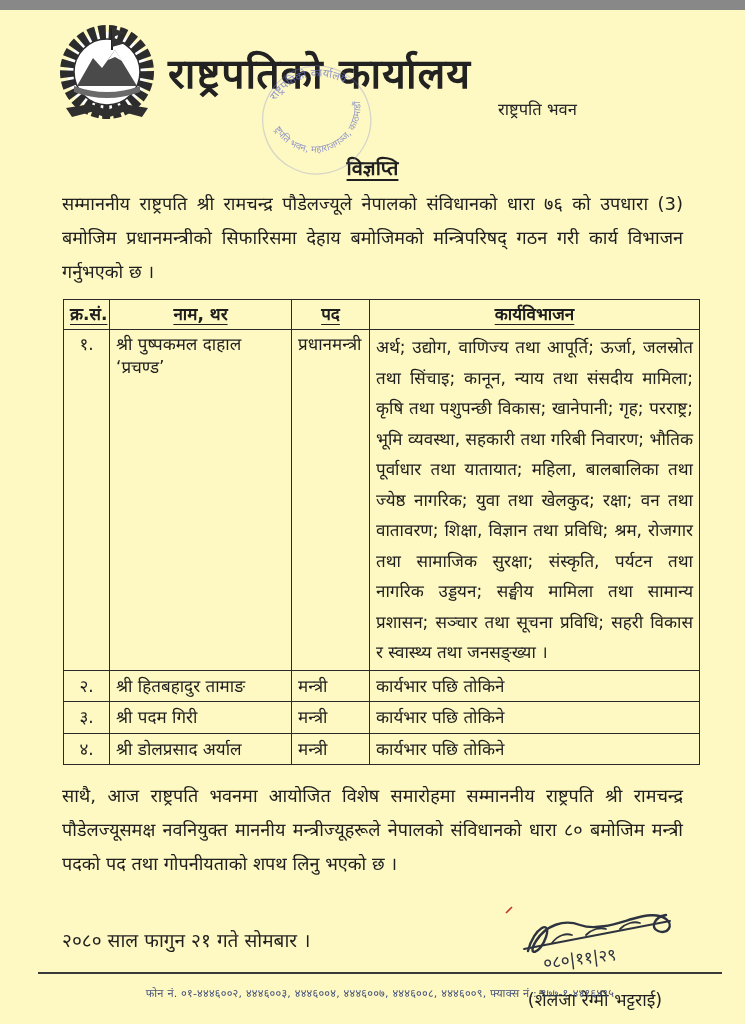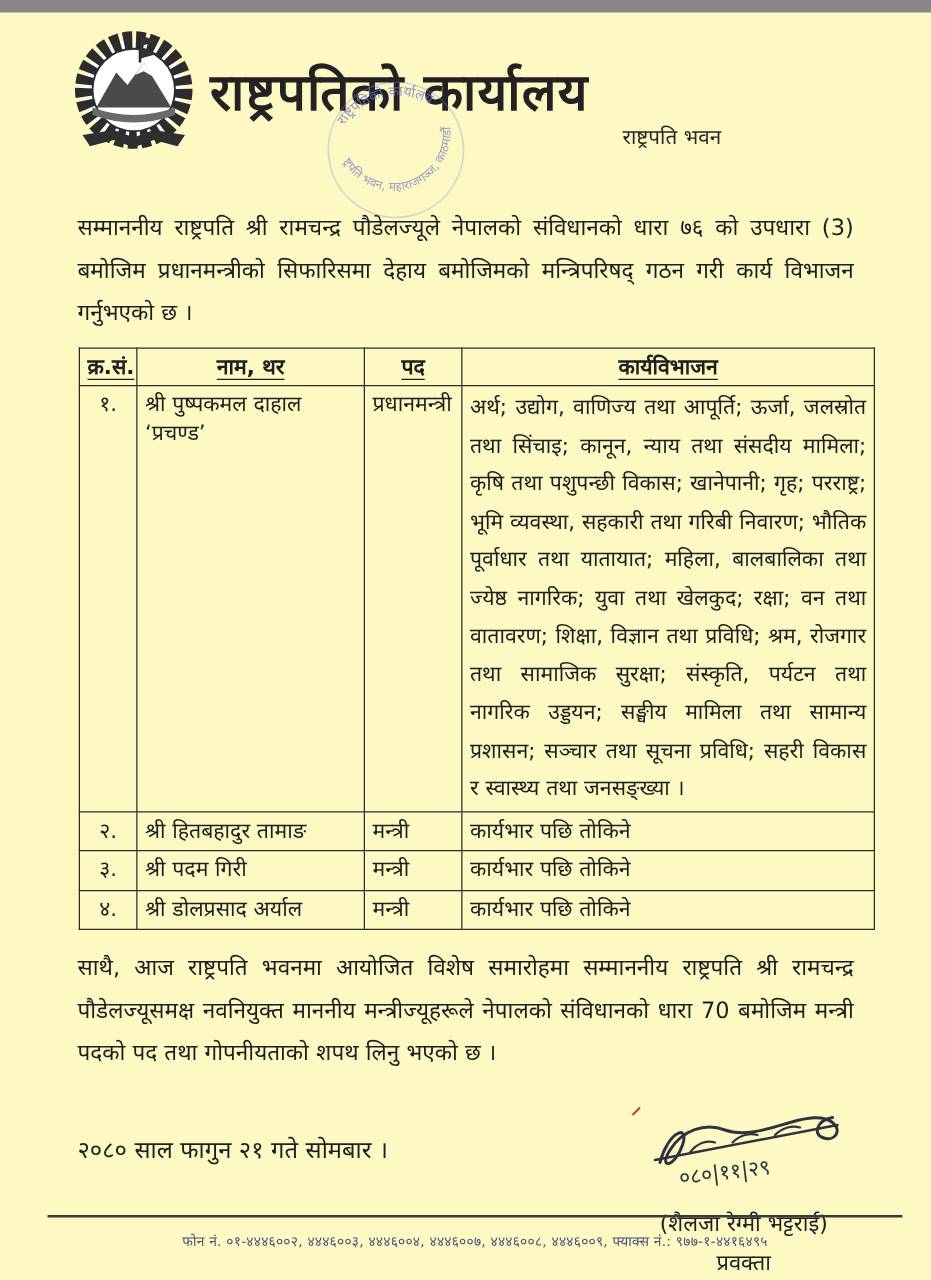--- a/index.html
+++ b/index.html
@@ -111,20 +111,23 @@
       <text font-size="9.5" fill="#6e76c9" opacity="0.85">
         <textPath href="#arcBottom" startOffset="50%" text-anchor="middle">राष्ट्रपति भवन, महाराजगञ्ज, काठमाडौं</textPath>
       </text>
     </svg>
 
     <div class="hq-address">
       <div>राष्ट्रपति भवन</div>
     </div>
   </div>
 
+  <div class="notice-title">
+    <span>विज्ञप्ति</span>
+  </div>
 
   <p class="para">सम्माननीय राष्ट्रपति श्री रामचन्द्र पौडेलज्यूले नेपालको संविधानको धारा ७६ को उपधारा (3) बमोजिम प्रधानमन्त्रीको सिफारिसमा देहाय बमोजिमको मन्त्रिपरिषद् गठन गरी कार्य विभाजन गर्नुभएको छ ।</p>
 
   <table class="cabinet">
     <colgroup>
       <col class="c-sn">
         <col class="c-name">
         <col class="c-post">
         <col class="c-port">
     </colgroup>
@@ -157,21 +160,21 @@
       </tr>
       <tr class="short">
         <td class="sn">४.</td>
         <td class="name">श्री डोलप्रसाद अर्याल</td>
         <td class="post">मन्त्री</td>
         <td class="port">कार्यभार पछि तोकिने</td>
       </tr>
     </tbody>
   </table>
 
-  <p class="para closing">साथै, आज राष्ट्रपति भवनमा आयोजित विशेष समारोहमा सम्माननीय राष्ट्रपति श्री रामचन्द्र पौडेलज्यूसमक्ष नवनियुक्त माननीय मन्त्रीज्यूहरूले नेपालको संविधानको धारा 70 बमोजिम मन्त्री पदको पद तथा गोपनीयताको शपथ लिनु भएको छ ।</p>
+  <p class="para closing">साथै, आज राष्ट्रपति भवनमा आयोजित विशेष समारोहमा सम्माननीय राष्ट्रपति श्री रामचन्द्र पौडेलज्यूसमक्ष नवनियुक्त माननीय मन्त्रीज्यूहरूले नेपालको संविधानको धारा ८० बमोजिम मन्त्री पदको पद तथा गोपनीयताको शपथ लिनु भएको छ ।</p>
 
   <div class="sign-row">
     <div class="date-line">२०८० साल फागुन २१ गते सोमबार ।</div>
 
     <div class="sign-block">
       <svg class="scribble" width="190" height="80" viewBox="0 0 190 80">
 
         <path d="M6 8 L12 2" stroke="#c0392b" stroke-width="1.6" fill="none"></path>
 
         <path d="M28 46 C34 22 52 14 46 32 C40 50 26 52 36 36 C46 20 64 14 80 20

